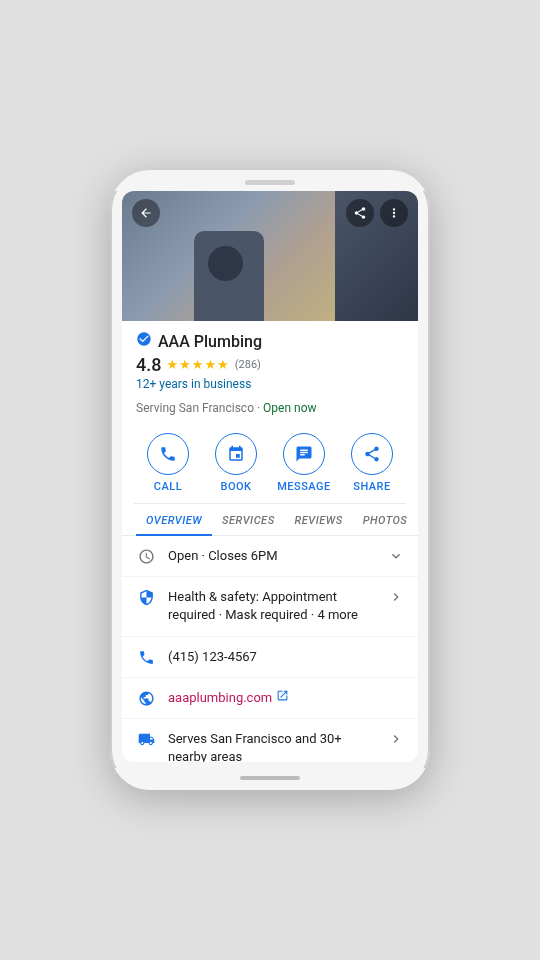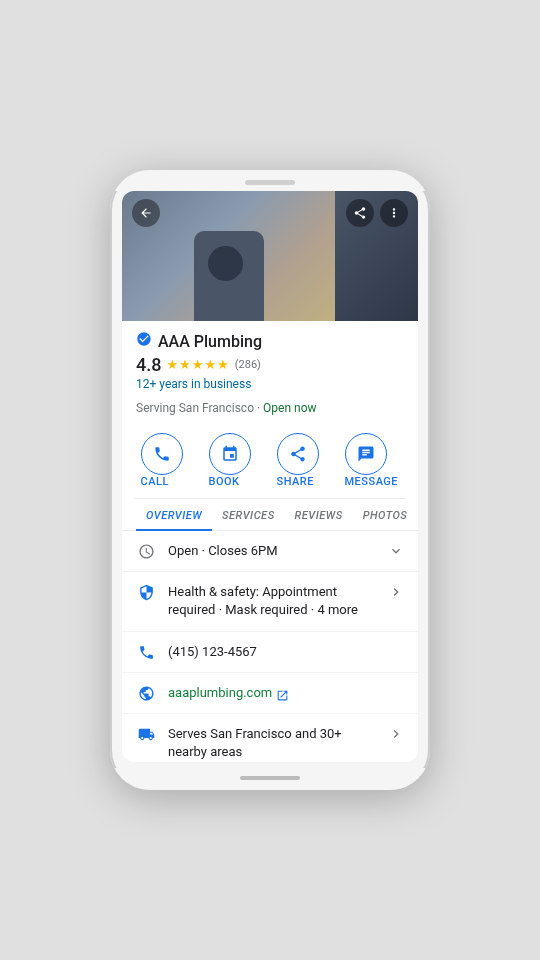--- a/index.html
+++ b/index.html
@@ -195,21 +195,22 @@
       display: flex;
       justify-content: space-around;
       padding: 8px 0 10px 0;
       border-bottom: 1px solid #e8eaed;
       margin: 0 -2px;
     }
 
     .action-btn {
       display: flex;
       flex-direction: column;
-      align-items: flex-start;
+      align-items: center;
+      gap: 5px;
       cursor: pointer;
       min-width: 55px;
     }
 
     .action-btn-circle {
       width: 42px;
       height: 42px;
       border: 1.5px solid #1a73e8;
       border-radius: 50%;
       display: flex;
@@ -292,23 +293,23 @@
 
     .info-arrow {
       color: #70757a;
       font-size: 14px;
       display: flex;
       align-items: center;
       padding-top: 1px;
     }
 
     .info-row-link {
-      color: #15803d;
-      display: flex;
-      align-items: flex-end;
+      color: #be185d;
+      display: flex;
+      align-items: flex-start;
       gap: 4px;
     }
 
     .phone-bottom {
       width: 100%;
       padding: 8px 0 10px 0;
       display: flex;
       justify-content: center;
       background: #f5f5f5;
     }
@@ -398,33 +399,33 @@
             <svg width="18" height="18" viewBox="0 0 24 24" fill="#1a73e8">
               <path d="M17 12h-5v5h5v-5zM16 1v2H8V1H6v2H5c-1.11 0-1.99.9-1.99 2L3 19c0 1.1.89 2 2 2h14c1.1 0 2-.9 2-2V5c0-1.1-.9-2-2-2h-1V1h-2zm3 18H5V8h14v11z"></path>
             </svg>
           </div>
           <span class="action-btn-label">BOOK</span>
         </div>
 
         <div class="action-btn">
           <div class="action-btn-circle">
             <svg width="18" height="18" viewBox="0 0 24 24" fill="#1a73e8">
-              <path d="M18 16.08c-.76 0-1.44.3-1.96.77L8.91 12.7c.05-.23.09-.46.09-.7s-.04-.47-.09-.7l7.05-4.11c.54.5 1.25.81 2.04.81 1.66 0 3-1.34 3-3s-1.34-3-3-3-3 1.34-3 3c0 .24.04.47.09.7L8.04 9.81C7.5 9.31 6.79 9 6 9c-1.66 0-3 1.34-3 3s1.34 3 3 3c.79 0 1.5-.31 2.04-.81l7.12 4.16c-.05.21-.08.43-.08.65 0 1.61 1.31 2.92 2.92 2.92 1.61 0 2.92-1.31 2.92-2.92s-1.31-2.92-2.92-2.92z"></path>
-            </svg>
-          </div>
-          <span class="action-btn-label">SHARE</span>
+              <path d="M20 2H4c-1.1 0-1.99.9-1.99 2L2 22l4-4h14c1.1 0 2-.9 2-2V4c0-1.1-.9-2-2-2zM7 9h10v2H7V9zm6 5H7v-2h6v2zm4-6H7V6h10v2z"></path>
+            </svg>
+          </div>
+          <span class="action-btn-label">MESSAGE</span>
         </div>
 
         <div class="action-btn">
           <div class="action-btn-circle">
             <svg width="18" height="18" viewBox="0 0 24 24" fill="#1a73e8">
-              <path d="M20 2H4c-1.1 0-1.99.9-1.99 2L2 22l4-4h14c1.1 0 2-.9 2-2V4c0-1.1-.9-2-2-2zM7 9h10v2H7V9zm6 5H7v-2h6v2zm4-6H7V6h10v2z"></path>
-            </svg>
-          </div>
-          <span class="action-btn-label">MESSAGE</span>
+              <path d="M18 16.08c-.76 0-1.44.3-1.96.77L8.91 12.7c.05-.23.09-.46.09-.7s-.04-.47-.09-.7l7.05-4.11c.54.5 1.25.81 2.04.81 1.66 0 3-1.34 3-3s-1.34-3-3-3-3 1.34-3 3c0 .24.04.47.09.7L8.04 9.81C7.5 9.31 6.79 9 6 9c-1.66 0-3 1.34-3 3s1.34 3 3 3c.79 0 1.5-.31 2.04-.81l7.12 4.16c-.05.21-.08.43-.08.65 0 1.61 1.31 2.92 2.92 2.92 1.61 0 2.92-1.31 2.92-2.92s-1.31-2.92-2.92-2.92z"></path>
+            </svg>
+          </div>
+          <span class="action-btn-label">SHARE</span>
         </div>
       </div>
 
       <div class="tabs">
         <div class="tab active">
           <span>OVERVIEW</span>
         </div>
         <div class="tab">
           <span>SERVICES</span>
         </div>

